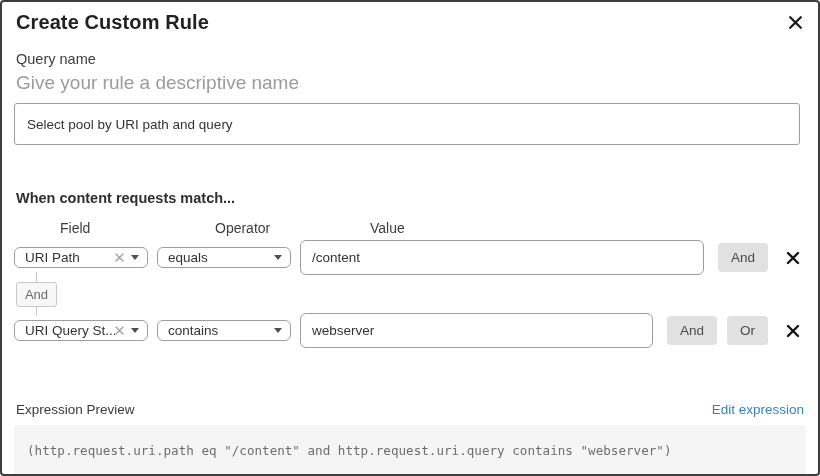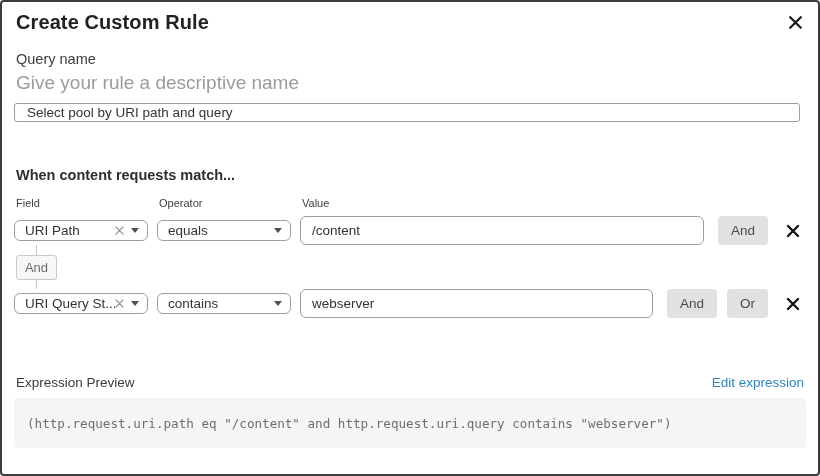--- a/index.html
+++ b/index.html
@@ -16,45 +16,45 @@
   
   .modal-header { display:flex; justify-content:space-between; align-items:flex-start; padding-top:9px; }
   .modal-title { font-size:20px; font-weight:700; color:#222; letter-spacing:.1px; padding-left:2px; }
   .close-btn { margin-top:4px; margin-right:3px; cursor:pointer; line-height:0; }
 
   
   .rule-name-section { margin-top:17px; padding-left:2px; }
   .field-label { font-size:14.5px; color:#3d3d3d; }
   .helper-text { margin-top:5px; font-size:19px; color:#9b9b9b; }
   .rule-name-input {
-    display:block; width:786px; height:19px; margin-top:9px; margin-left:-2px;
+    display:block; width:786px; height:42px; margin-top:9px; margin-left:-2px;
     border:1px solid #9e9e9e; border-radius:3px; padding:0 12px;
     font-family:"Liberation Sans", sans-serif; font-size:13.5px; color:#333; outline:none; background:#fff;
   }
 
   
   .match-section { margin-top:45px; }
   .match-heading { font-size:14.5px; font-weight:700; color:#2e2e2e; padding-left:2px; }
-  .col-labels { display:flex; gap:9px; margin-top:14px; margin-bottom:7px; font-size:11px; color:#3d3d3d; }
+  .col-labels { display:flex; gap:21px; margin-top:14px; margin-bottom:7px; font-size:14px; color:#3d3d3d;margin-left:44px; }
   .col-labels .col-field, .col-labels .col-operator { width:134px; padding-left:2px; }
   .col-labels .col-value { flex:1; padding-left:2px; }
 
   .cond-row { display:flex; align-items:center; gap:9px; height:29px; }
   .select {
     width:134px; height:21px; flex:0 0 134px;
     border:1px solid #9e9e9e; border-radius:6px;
     display:flex; align-items:center; padding:0 6px 0 10px;
     font-size:13.5px; color:#333; cursor:pointer; background:#fff;
   }
   .sel-label { flex:1; white-space:nowrap; overflow:hidden; }
   .clear-x { line-height:0; margin-right:7px; cursor:pointer; }
   .caret { width:0; height:0; border-left:4.5px solid transparent; border-right:4.5px solid transparent; border-top:5px solid #4f4f4f; margin-right:2px; }
 
   .value-input {
-    flex:1; height:29px; min-width:0;
+    flex:1; height:35px; min-width:0;
     border:1px solid #9e9e9e; border-radius:6px; padding:0 11px;
     font-family:"Liberation Sans", sans-serif; font-size:13.5px; color:#333; outline:none; background:#fff;
   }
 
   .joiner-btn {
     height:29px; padding:0 13px; flex:0 0 auto;
     background:#e1e1e1; border:none; border-radius:4px;
     font-family:"Liberation Sans", sans-serif; font-size:13.5px; color:#4c4c4c; cursor:pointer;
     margin-left:5px;
   }

